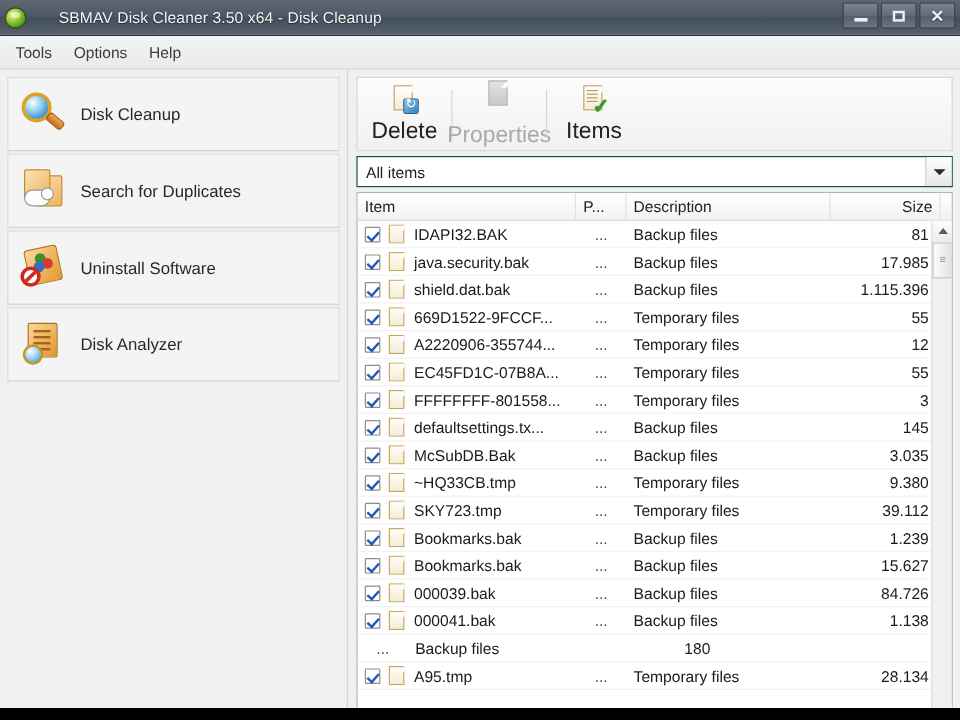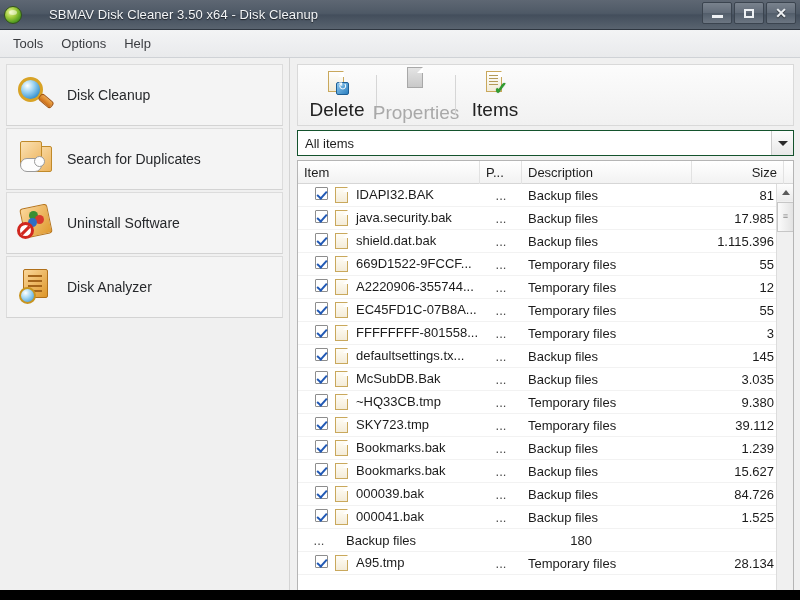--- a/index.html
+++ b/index.html
@@ -260,21 +260,21 @@
   .c-p    { width: 42px; }
   .c-desc { width: 170px; }
   .c-size { width: 92px; justify-content: flex-end; }
 
   .rows { position: absolute; top: 23px; left: 0; width: 480px; height: 406px; overflow: hidden; }
   .row {
     display: flex; height: 23px; align-items: center;
     font-size: 13px; color: #1b1b1b;
     border-bottom: 1px solid #f2f2f2;
   }
-  .r-item { width: 182px; display: flex; align-items: flex-start; padding-left: 17px; overflow: hidden; white-space: nowrap; }
+  .r-item { width: 182px; display: flex; align-items: center; padding-left: 6px; overflow: hidden; white-space: nowrap; }
   .r-p    { width: 42px; text-align: center; color: #4a4a4a; }
   .r-desc { width: 170px; padding-left: 6px; white-space: nowrap; }
   .r-size { width: 86px; text-align: right; padding-right: 4px; white-space: nowrap; }
 
   .cbx {
     width: 13px; height: 13px; flex: none; margin-right: 7px;
     background: #fff; border: 1px solid #8d8d8d; border-radius: 1px;
     position: relative;
   }
   .cbx::after {
@@ -565,21 +565,21 @@
             <div class="r-size">84.726</div>
           </div>
           <div class="row">
             <div class="r-item">
               <div class="cbx"></div>
               <div class="fico"></div>
               <span>000041.bak</span>
             </div>
             <div class="r-p">...</div>
             <div class="r-desc">Backup files</div>
-            <div class="r-size">1.525</div>
+            <div class="r-size">1.138</div>
           </div>
           <div class="row">
             <div class="r-p">...</div>
             <div class="r-desc">Backup files</div>
             <div class="r-size">180</div>
           </div>
           <div class="row">
             <div class="r-item">
               <div class="cbx"></div>
               <div class="fico"></div>

